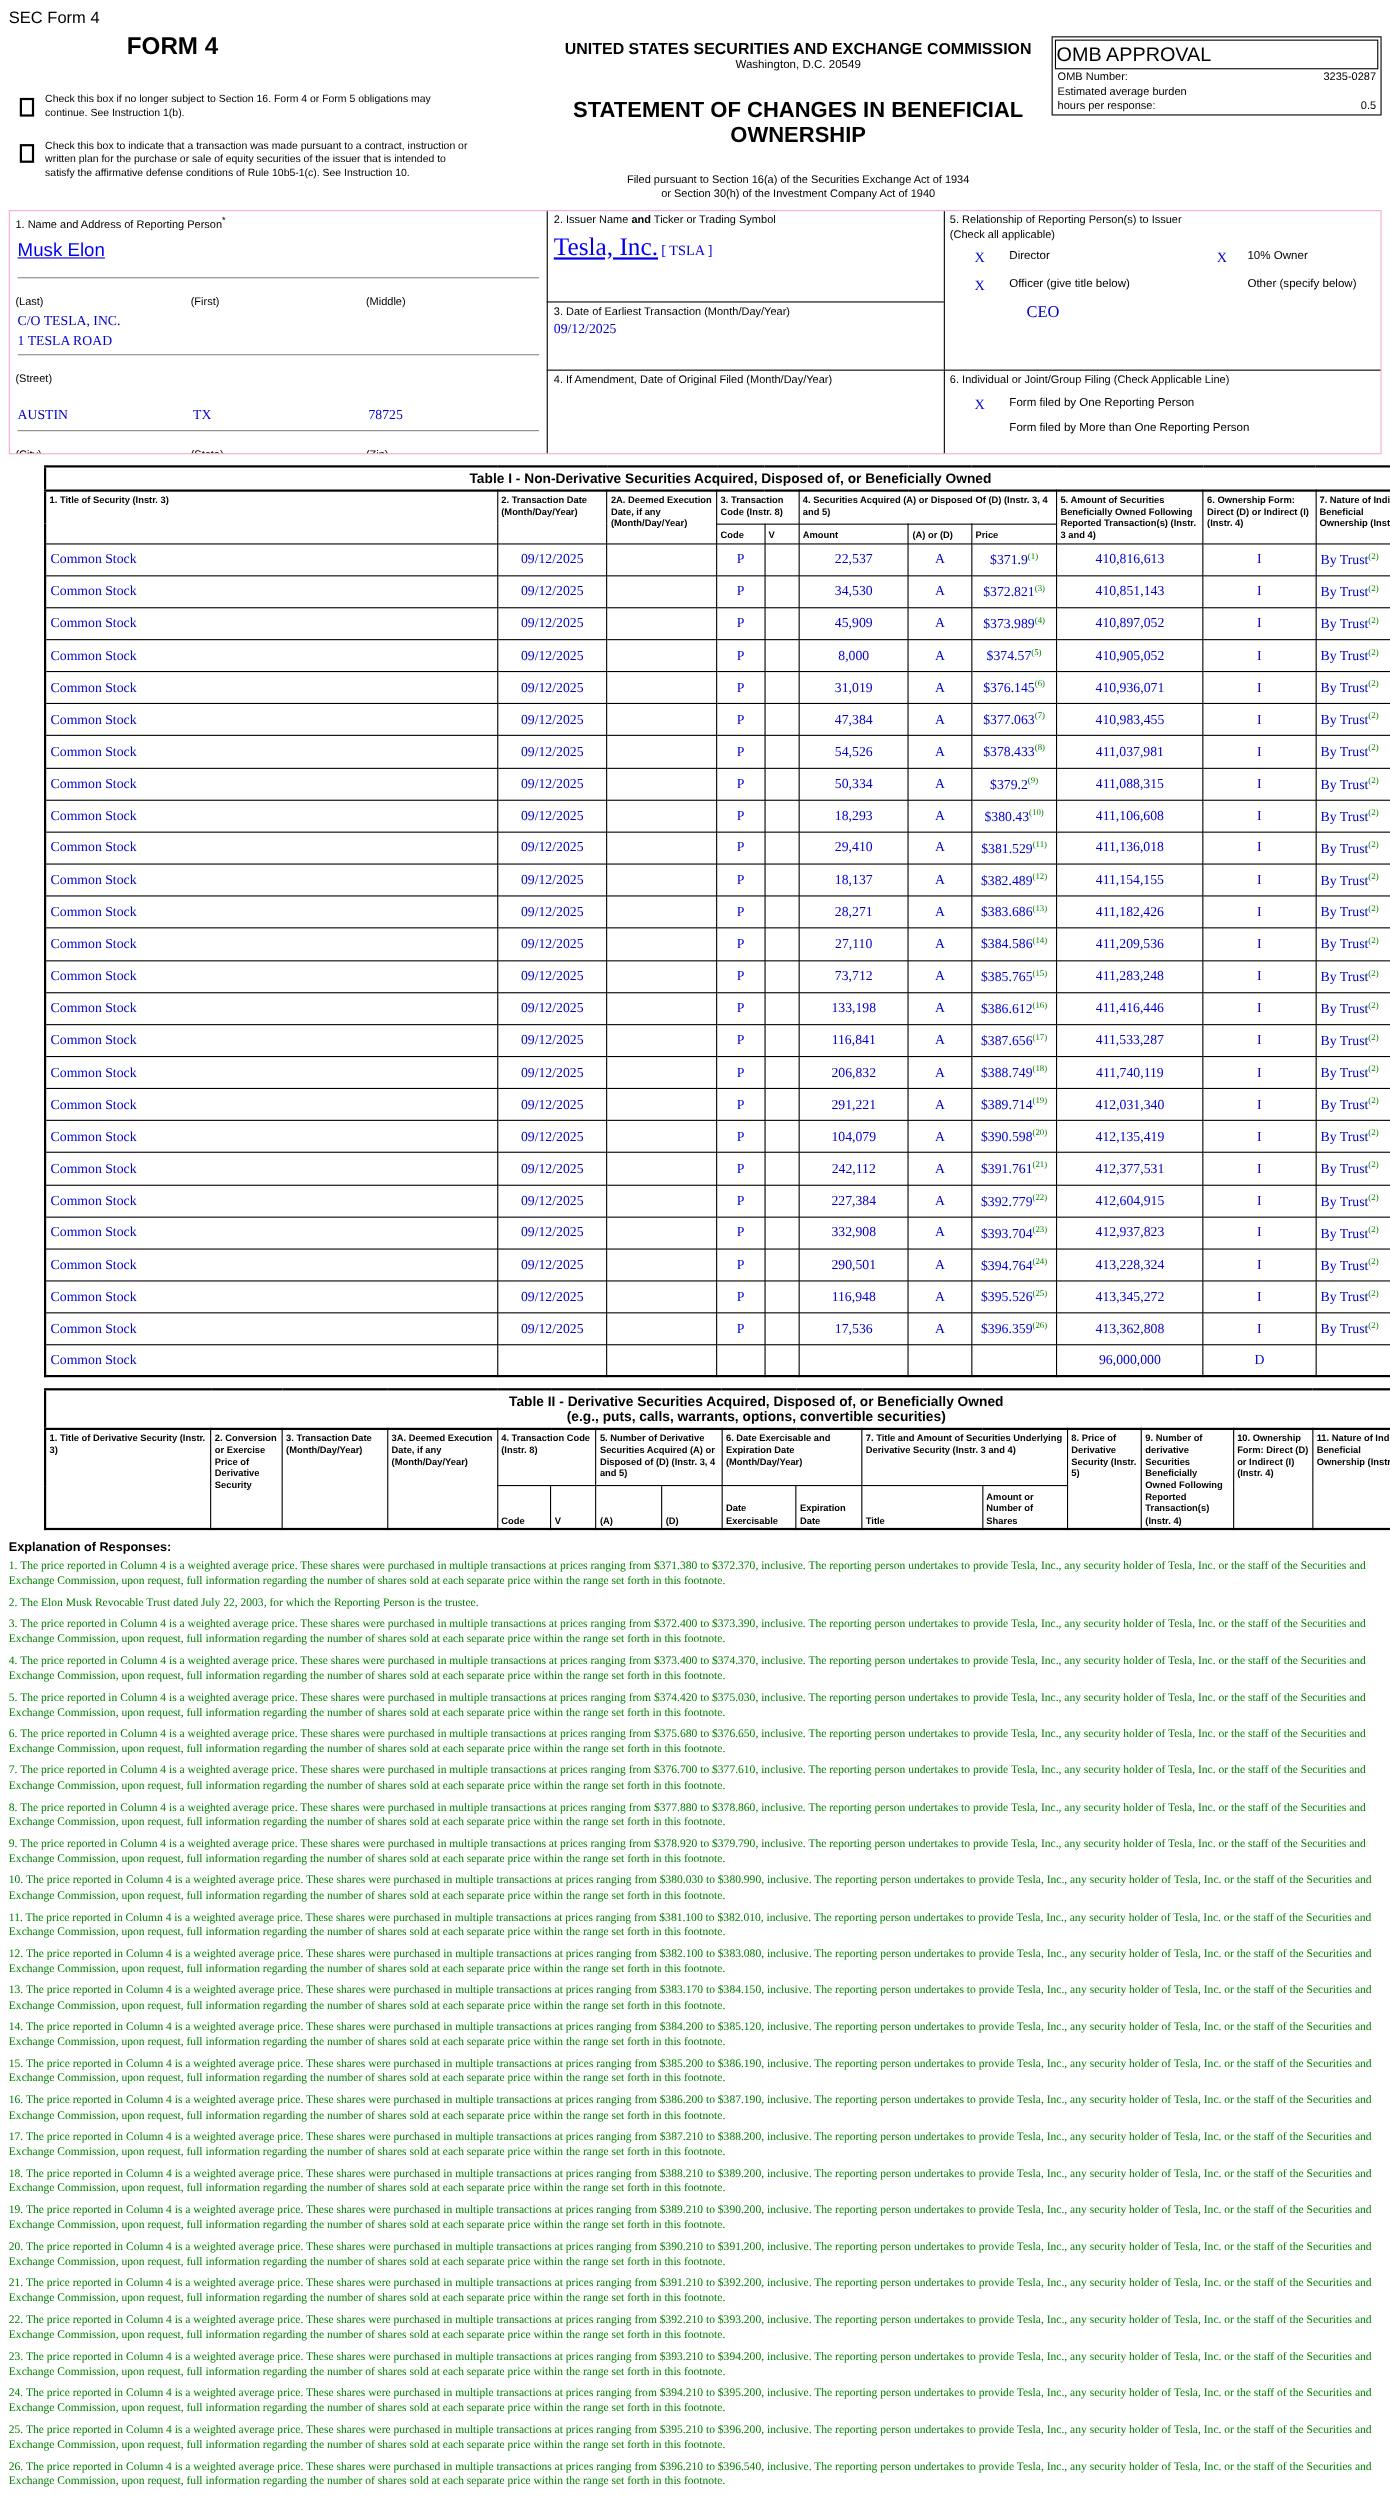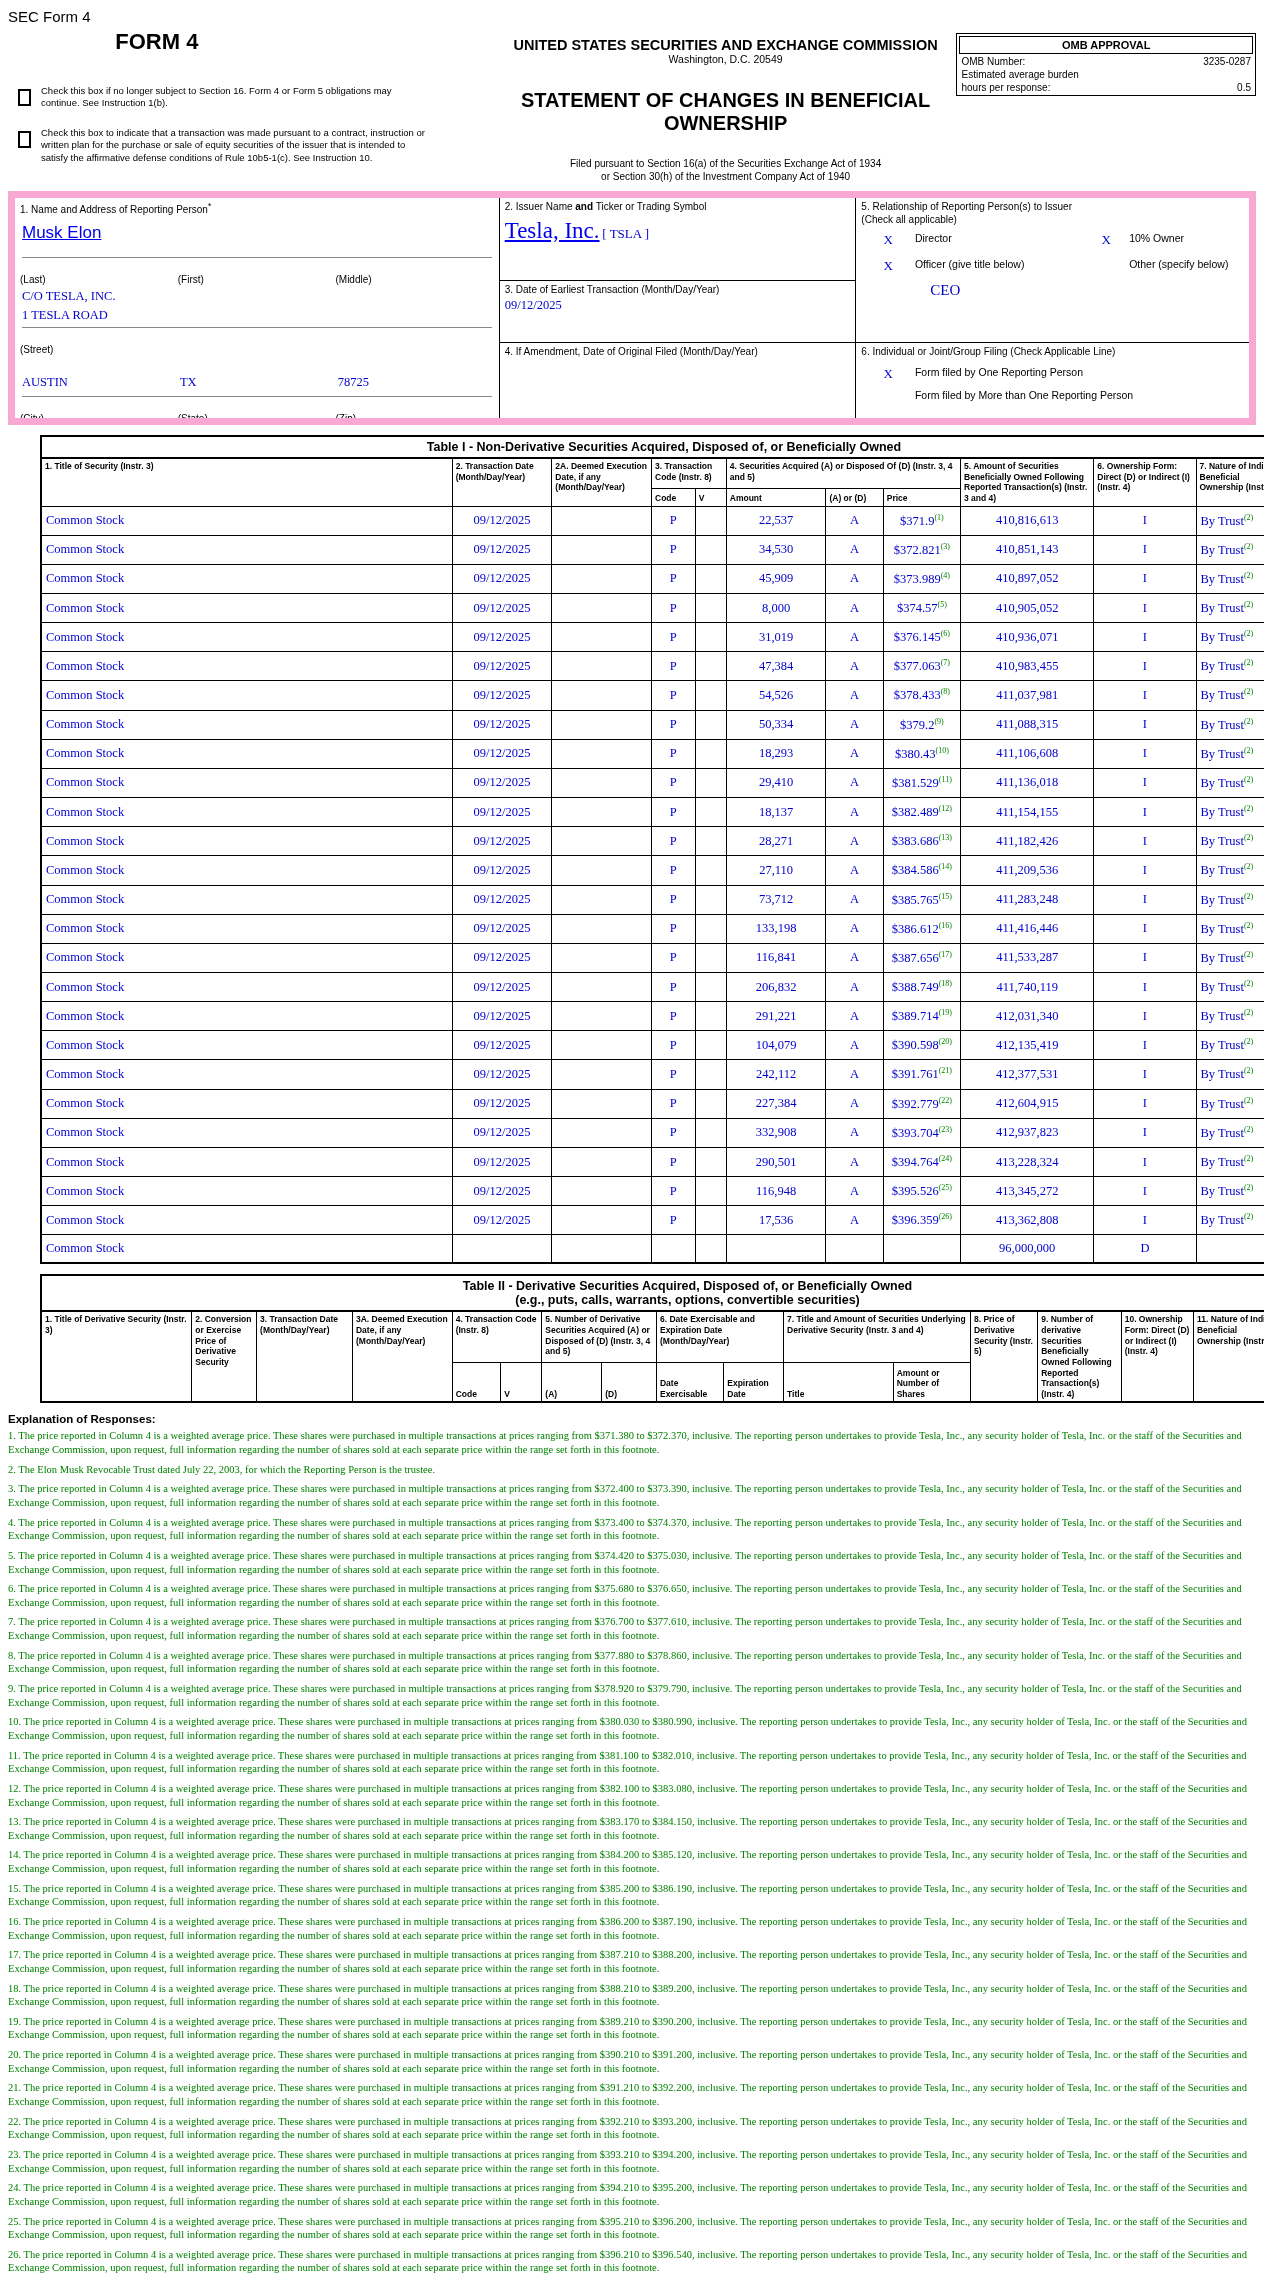--- a/index.html
+++ b/index.html
@@ -13,30 +13,30 @@
   .hdr { display: flex; width: 100%; }
   .hdr-left { width: 39%; padding-left: 4px; }
   .form-title { font-size: 22px; font-weight: bold; text-align: center; width: 60%; margin-top: 0; }
   .hdr-center { width: 37%; text-align: center; }
   .hdr-right { width: 24%; }
   .commission-title { font-size: 14.5px; font-weight: bold; margin-top: 8px; }
   .washington { font-size: 10.5px; }
   .statement-title { font-size: 20px; font-weight: bold; margin-top: 24px; }
   .filed { font-size: 10px; margin-top: 22px; line-height: 1.3; }
   .omb-box { border: 1px solid #000; padding: 2px; margin-top: 4px; font-size: 10px; }
-  .omb-title { border: 1px solid #000; text-align: center; font-size: 11px; padding: 2px 0; font-weight: bold; }
+  .omb-title { border: 1px solid #000; text-align: left; font-size: 18px; padding: 2px 0; }
   .omb-row { display: flex; justify-content: space-between; padding: 2px 2px 0 2px; }
   .omb-label { }
   .checkboxes { margin-top: 30px; }
   .cb-row { display: flex; margin-bottom: 18px; }
   .cb-box { width: 13px; height: 17px; border: 2px solid #000; margin: 4px 10px 0 6px; flex: 0 0 13px; }
   .cb-text { font-size: 9.5px; line-height: 1.28; width: 385px; }
 
   
-  .sections { display: grid; grid-template-columns: 39.2% 28.9% 31.9%; grid-template-rows: 82px 62px 76px; border: 7px solid #f9a8d4; margin-top: 8px; }
+  .sections { display: grid; grid-template-columns: 39.2% 28.9% 31.9%; grid-template-rows: 82px 62px 76px; border: 1px solid #f9a8d4; margin-top: 8px; }
   .sec-cell { padding: 3px 5px; font-size: 10px; overflow: hidden; }
   .sec-label { font-size: 10px; line-height: 1.25; }
   .cell-1 { grid-column: 1; grid-row: 1 / span 3; }
   .cell-2 { grid-column: 2; grid-row: 1; border-left: 1px solid #000; }
   .cell-3 { grid-column: 2; grid-row: 2; border-left: 1px solid #000; border-top: 1px solid #000; }
   .cell-4 { grid-column: 2; grid-row: 3; border-left: 1px solid #000; border-top: 1px solid #000; }
   .cell-5 { grid-column: 3; grid-row: 1 / span 2; border-left: 1px solid #000; }
   .cell-6 { grid-column: 3; grid-row: 3; border-left: 1px solid #000; border-top: 1px solid #000; }
   .person-name { font-size: 17px; margin: 6px 0 10px 2px; display: inline-block; }
   .rule { border-top: 1px solid #888; margin: 4px 2px; }

